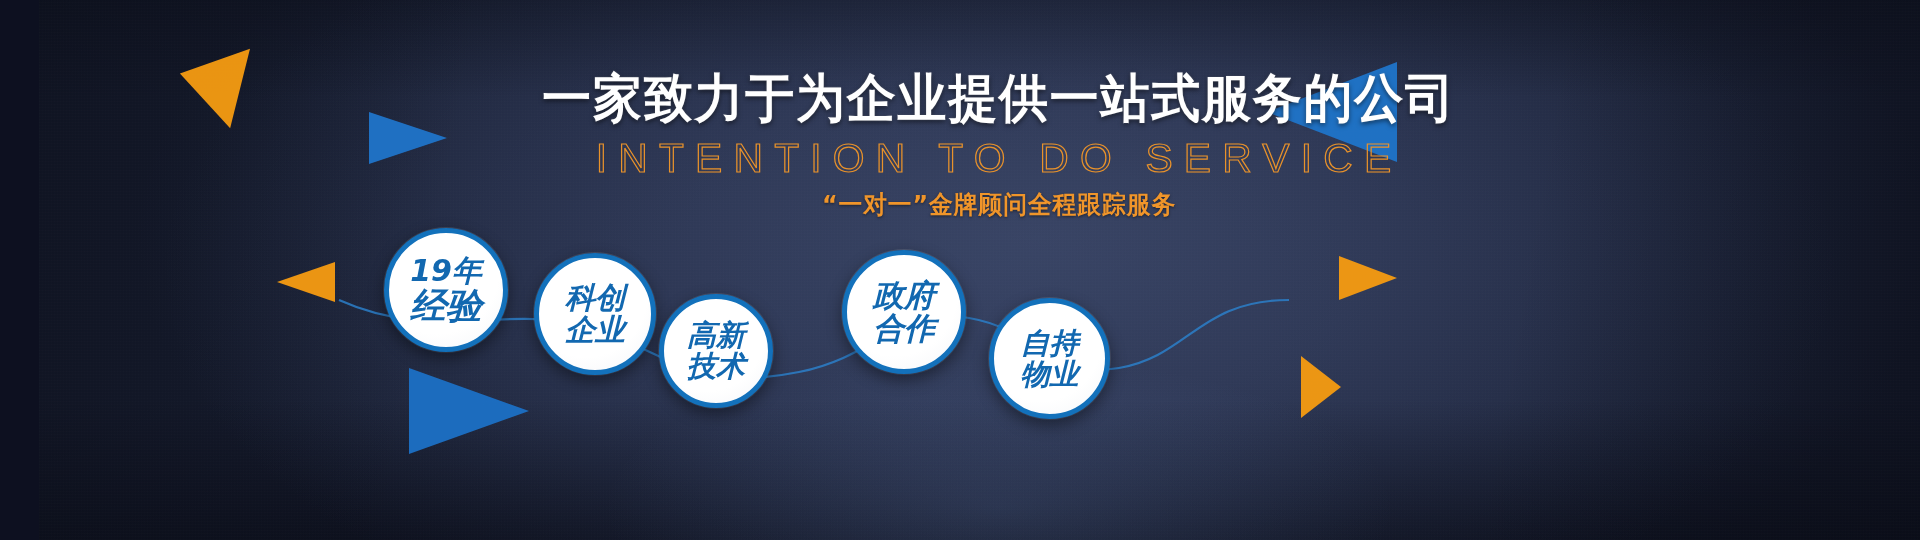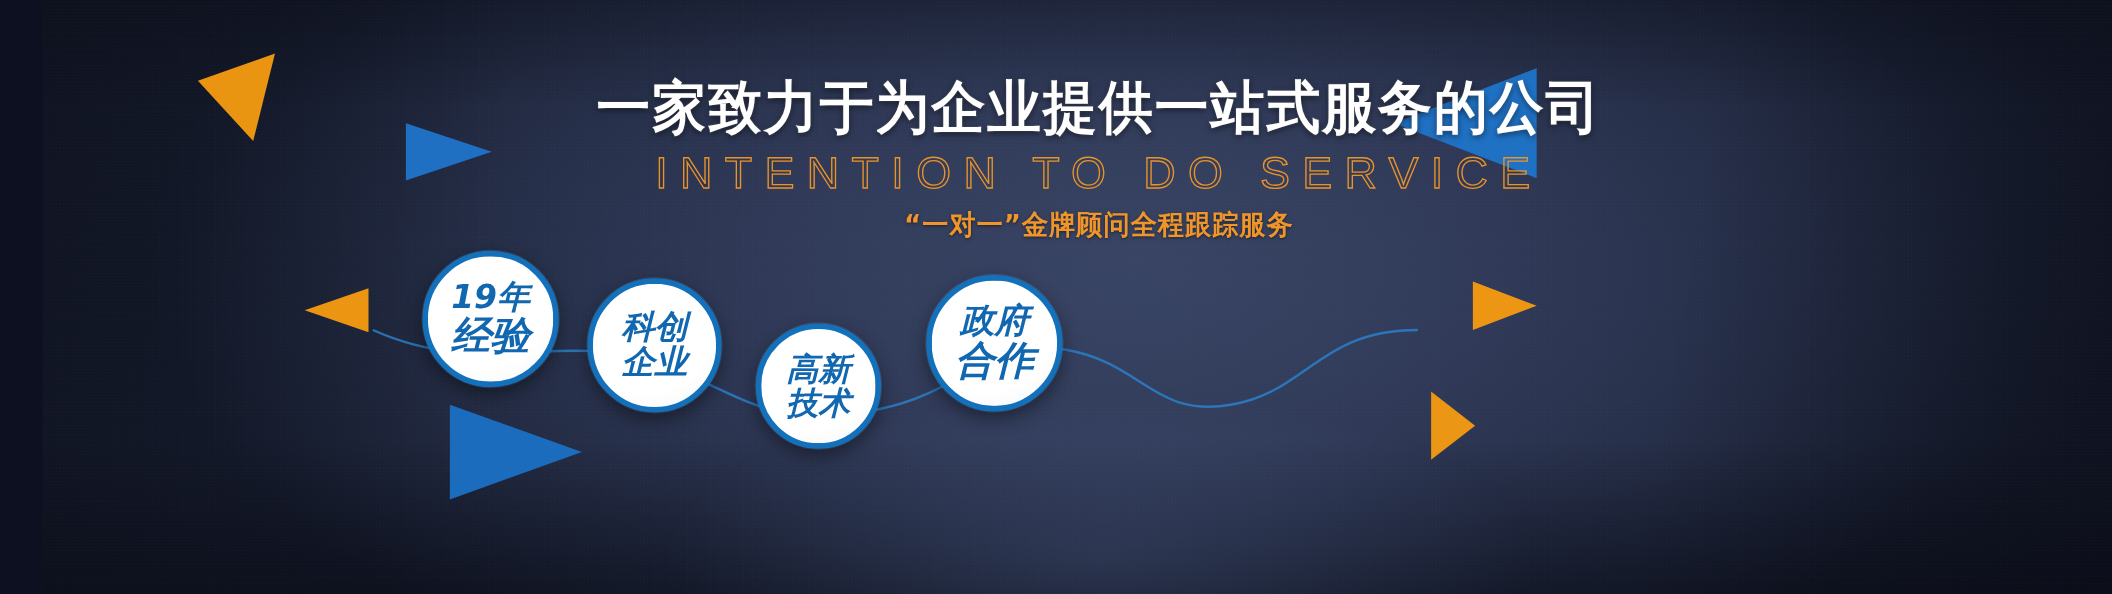--- a/index.html
+++ b/index.html
@@ -135,23 +135,27 @@
 
   <div id="badges">
       <div class="badge" style="left: 345px; top: 228px; width: 124px; height: 124px;">
         <div class="line" style="font-size: 30px;">19年</div>
         <div class="line" style="font-size: 36px;">经验</div>
       </div>
       <div class="badge" style="left: 495px; top: 253px; width: 122px; height: 122px;">
         <div class="line" style="font-size: 30px;">科创</div>
         <div class="line" style="font-size: 30px;">企业</div>
       </div>
-      <div class="badge" style="left: 648px; top: 294px; width: 114px; height: 114px;">
+      <div class="badge" style="left: 620px; top: 294px; width: 114px; height: 114px;">
         <div class="line" style="font-size: 29px;">高新</div>
         <div class="line" style="font-size: 29px;">技术</div>
       </div>
       <div class="badge" style="left: 803px; top: 250px; width: 124px; height: 124px;">
         <div class="line" style="font-size: 31px; text-align: center;">政府</div>
-        <div class="line" style="font-size: 36px; font-family: Liberation Serif, serif;">合作</div>
+        <div class="line" style="font-size: 31px;">合作</div>
+      </div>
+      <div class="badge" style="left: 950px; top: 298px; width: 121px; height: 121px;">
+        <div class="line" style="font-size: 29px;">自持</div>
+        <div class="line" style="font-size: 29px;">物业</div>
       </div>
     </div>
 
 </div>
 
 </body></html>

